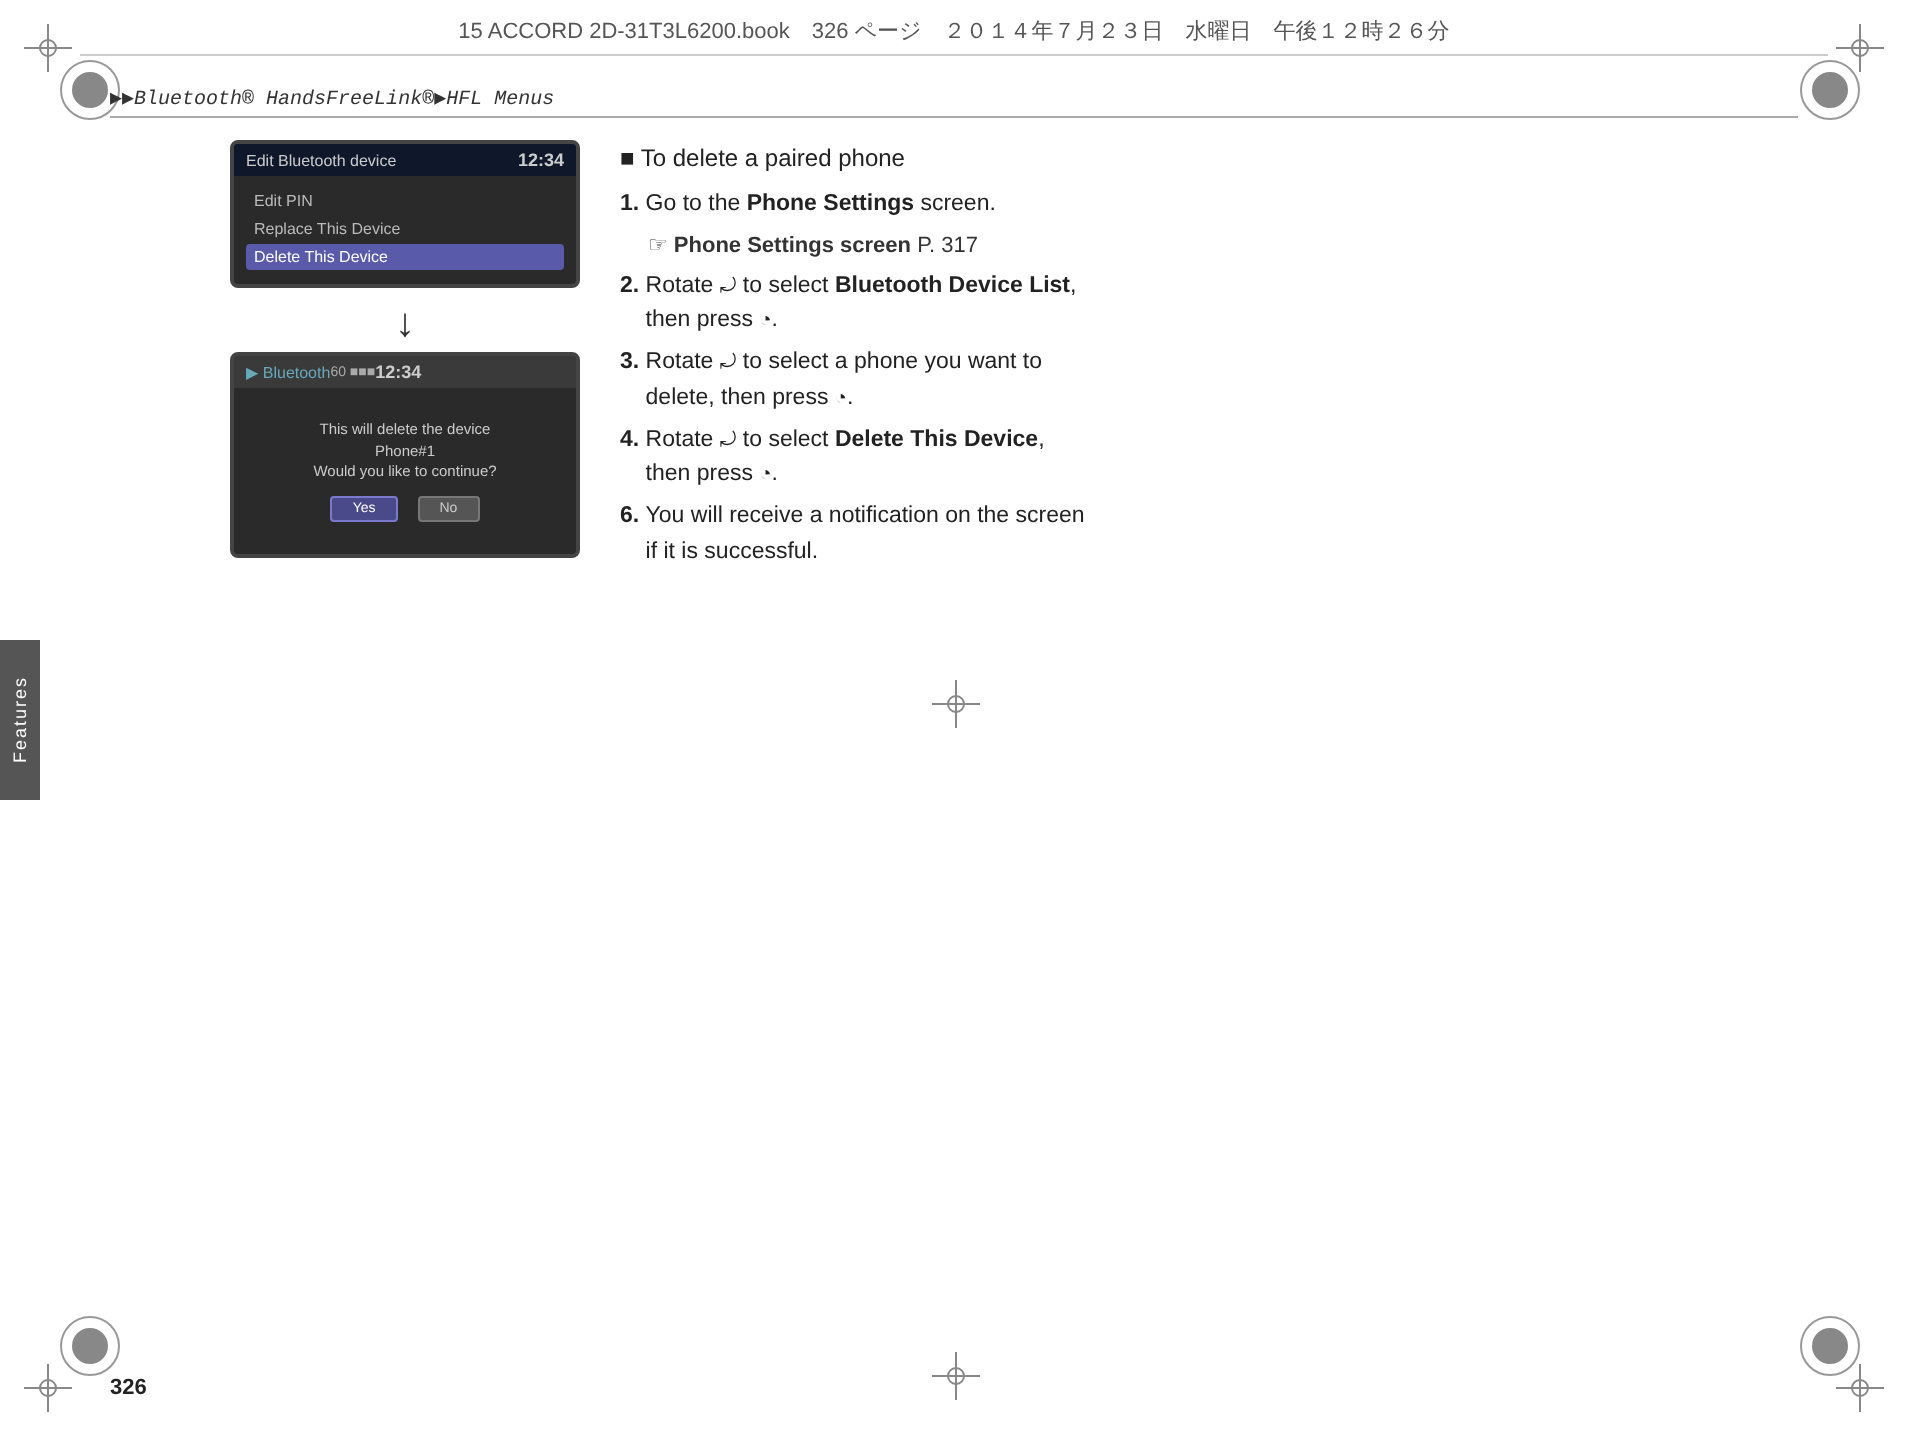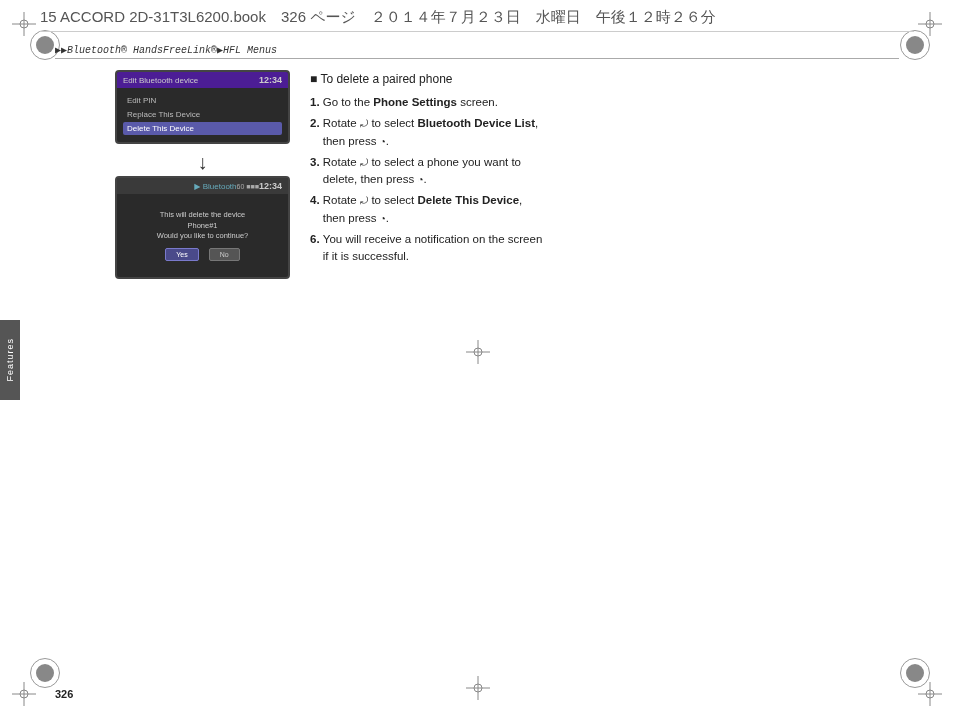--- a/index.html
+++ b/index.html
@@ -13,24 +13,24 @@
       overflow: hidden;
       position: relative;
     }
 
     
     .top-bar {
       position: absolute;
       top: 8px;
       left: 40px;
       right: 40px;
-      font-size: 15px;
+      font-size: 11px;
       color: #555;
       display: flex;
-      justify-content: flex-start;
+      justify-content: center;
       align-items: center;
       border-bottom: 1px solid #ccc;
       padding-bottom: 4px;
     }
 
     
     .breadcrumb {
       position: absolute;
       top: 44px;
       left: 55px;
@@ -80,21 +80,21 @@
 
     
     .screen-panel {
       background: #2a2a2a;
       border-radius: 4px;
       border: 2px solid #444;
       overflow: hidden;
       margin-bottom: 8px;
     }
     .screen-header {
-      background: #4c1d95;
+      background: #0f172a;
       display: flex;
       justify-content: space-between;
       align-items: center;
       padding: 3px 6px;
     }
     .screen-header-title {
       color: #ccc;
       font-size: 8px;
     }
     .screen-clock {
@@ -128,21 +128,21 @@
       margin: 4px 0;
     }
 
     
     .screen2 {
       margin-top: 0;
     }
     .screen2-header {
       background: #3a3a3a;
       display: flex;
-      justify-content: flex-end;
+      justify-content: flex-start;
       align-items: center;
       padding: 3px 6px;
     }
     .bt-icon {
       color: #6ab;
       font-size: 8px;
     }
     .signal-text {
       color: #aaa;
       font-size: 7px;
@@ -375,20 +375,23 @@
 <div class="instructions">
 
   <div class="section-title">
     <span>To delete a paired phone</span>
   </div>
 
   <div class="step">
     <span class="step-number">1. </span>Go to the <span class="bold">Phone Settings</span> screen.
   </div>
 
+  <div class="sub-note">
+    <span><span class="bold">Phone Settings screen</span> P. 317</span>
+  </div>
 
   <div class="step">
     <span class="step-number">2. </span>Rotate <span class="rotate-sym">⤾</span> to select <span class="bold">Bluetooth Device List</span>,<br>&nbsp;&nbsp;&nbsp;&nbsp;then press <span class="press-sym">◔</span>.
   </div>
 
   <div class="step">
     <span class="step-number">3. </span>Rotate <span class="rotate-sym">⤾</span> to select a phone you want to<br>&nbsp;&nbsp;&nbsp;&nbsp;delete, then press <span class="press-sym">◔</span>.
   </div>
 
   <div class="step">

